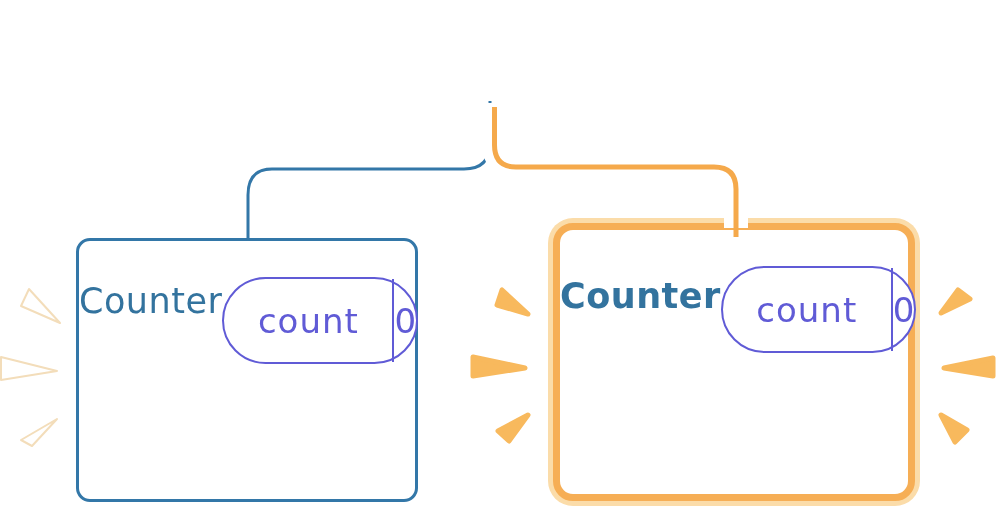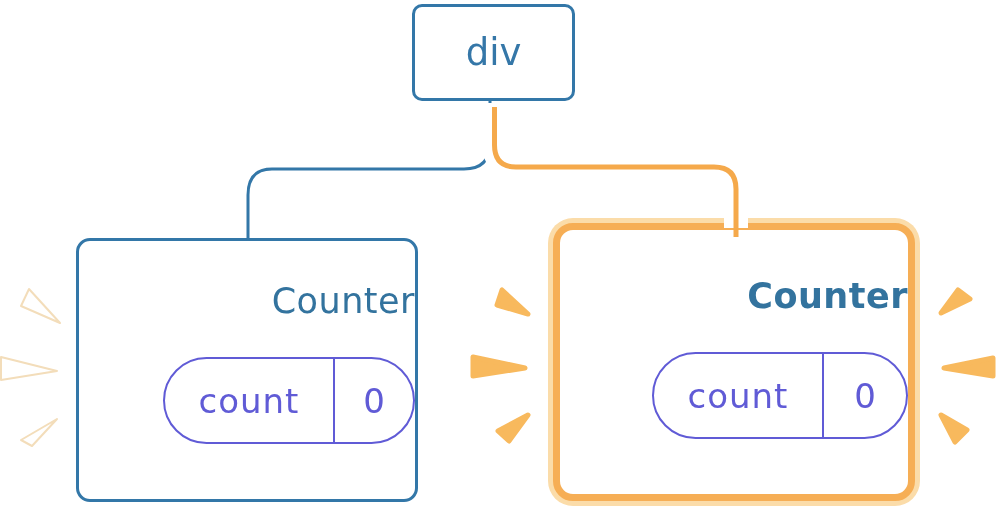--- a/index.html
+++ b/index.html
@@ -16,21 +16,21 @@
   .root-node{
     left:412px;top:4px;width:163px;height:97px;
     border:3px solid var(--blue-border,#3377a8);
     border-radius:10px;
     display:flex;align-items:center;justify-content:center;
     font-size:37px;color:var(--blue-text,#3577a8);
     z-index:3;
   }
 
   .card{
-    display:flex;flex-direction:column;align-items:flex-end;
+    display:flex;flex-direction:row;align-items:flex-start;
     z-index:1;
   }
   .card-left{
     left:76px;top:238px;width:342px;height:264px;
     border:3px solid var(--blue-border,#3377a8);
     border-radius:14px;
   }
   .card-right{
     left:553px;top:223px;width:362px;height:278px;
     border:7px solid var(--orange-border,#f6ae55);
@@ -117,17 +117,14 @@
       <polygon class="spark-orange" points="528,415 498,431 509,441"></polygon>
     </g>
 
     <g>
       <polygon class="spark-orange" points="958,290 970,299 941,313"></polygon>
       <polygon class="spark-orange" points="993,358 993,376 944,368"></polygon>
       <polygon class="spark-orange" points="941,415 967,430 955,442"></polygon>
     </g>
   </svg>
 
-  <div class="node root-node">
-    <span>div</span>
-  </div>
 
 </div>
 
 </body></html>

